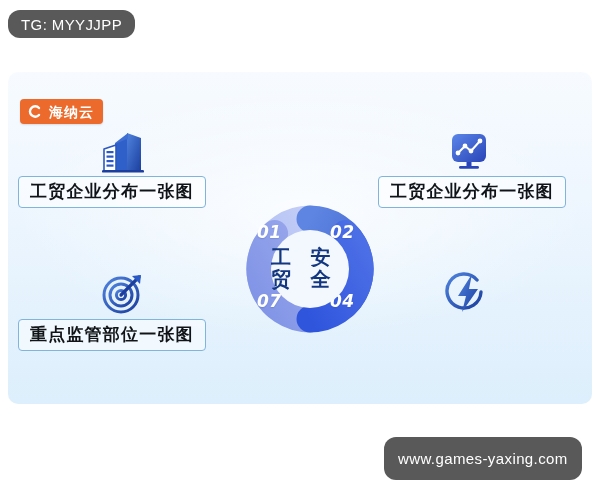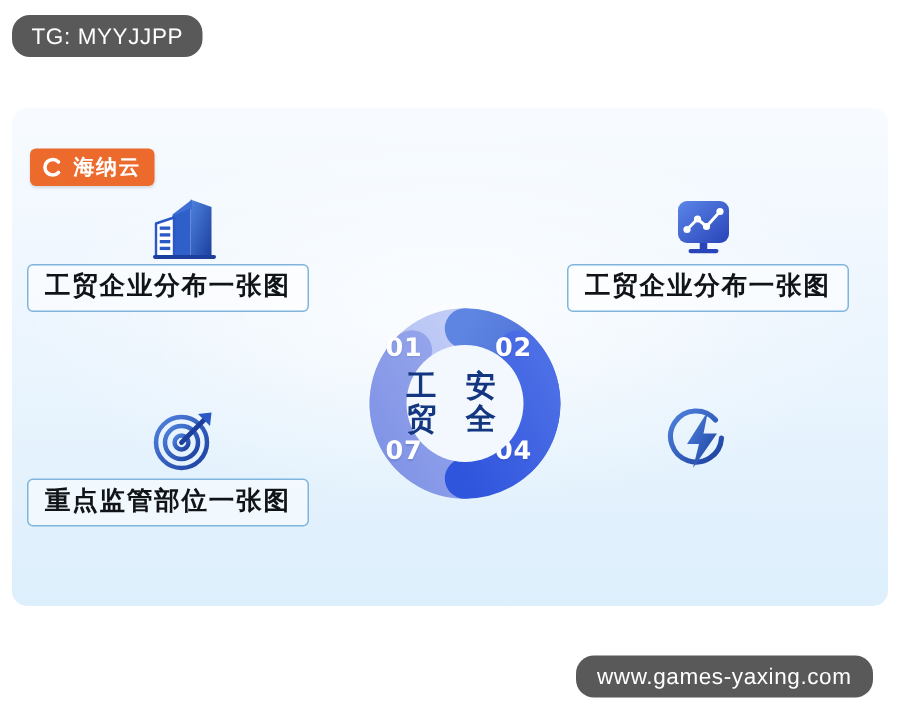--- a/index.html
+++ b/index.html
@@ -30,21 +30,21 @@
   #wm-top {
     left: 8px;
     top: 10px;
     height: 28px;
     padding: 0 13px;
     font-size: 15px;
   }
   #wm-bottom {
     left: 384px;
     top: 437px;
-    height: 28px;
+    height: 43px;
     padding: 0 14px;
     font-size: 15px;
   }
 
   
   .card {
     position: absolute;
     left: 8px;
     top: 72px;
     width: 584px;
@@ -165,20 +165,21 @@
     font-family: "DejaVu Sans", "Liberation Sans", sans-serif;
   }
   .seg-num {
     position: absolute;
     color: #ffffff;
     font-size: 17px;
     font-weight: 700;
     letter-spacing: 0.5px;
     font-family: "DejaVu Sans", "Liberation Sans", sans-serif;
     text-shadow: 0 1px 1px rgba(40,70,140,0.20);
+    font-style: italic;
   }
   #seg-01 { left: 20px;  top: 26px; }
   #seg-02 { left: 93px;  top: 26px; }
   #seg-03 { left: 20px;  top: 95px; }
   #seg-04 { left: 93px;  top: 95px; text-align: center; }
 </style>
 </head>
 <body>
 
 <div class="watermark" id="wm-top">TG: MYYJJPP</div>

